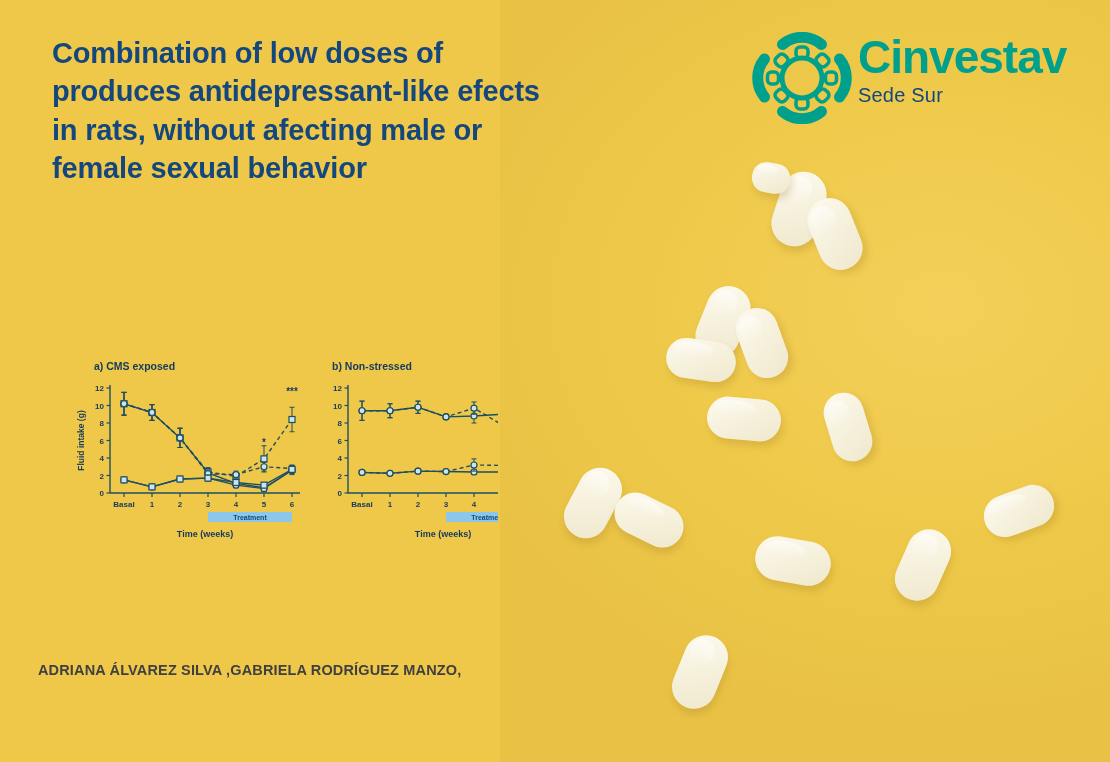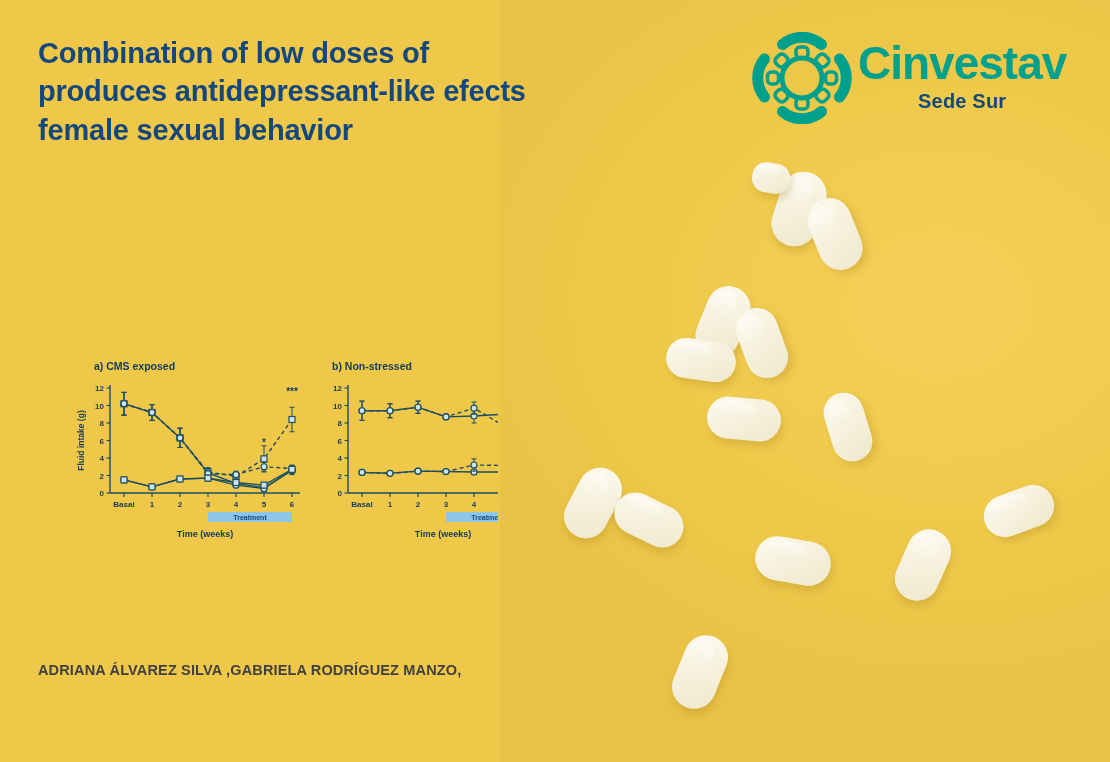--- a/index.html
+++ b/index.html
@@ -28,28 +28,28 @@
     border-radius:50%;
     background:linear-gradient(180deg,rgba(255,255,255,.55),rgba(255,255,255,0));
   }
 
   
   .title{
     position:absolute;left:38px;top:34px;width:640px;
     color:#14477e;font-weight:bold;font-size:29px;line-height:1.32;
     letter-spacing:-.2px;
   }
-  .title div{white-space:nowrap;}
+  .title div{white-space:nowrap;margin-left:14px;}
 
   
   .logo{position:absolute;left:752px;top:32px;display:flex;align-items:flex-start;}
   .logo-mark{width:100px;height:92px;flex:none;}
-  .logo-text{margin-left:6px;margin-top:8px;}
+  .logo-text{margin-left:6px;margin-top:2px;}
   .logo-name{color:#00a08c;font-weight:bold;font-size:46px;line-height:1;letter-spacing:-1px;}
-  .logo-sub{color:#14477e;font-weight:bold;font-size:20px;text-align:center;margin-top:4px;letter-spacing:.2px;}
+  .logo-sub{color:#14477e;font-weight:normal;font-size:20px;text-align:left;margin-top:4px;letter-spacing:.2px;}
 
   
   .authors{
     position:absolute;left:38px;top:660px;width:540px;
     color:#404040;font-weight:bold;font-size:14.5px;line-height:1.5;letter-spacing:.15px;
   }
 
   
   .figure{position:absolute;left:48px;top:348px;width:450px;height:200px;}
   .figure svg{display:block;}
@@ -72,20 +72,21 @@
       <div class="pill" style="left: 483px; top: 490px; width: 72px; height: 42px; border-radius: 21px; transform: rotate(-20deg);"></div>
       <div class="pill" style="left: 255px; top: 539px; width: 76px; height: 44px; border-radius: 22px; transform: rotate(10deg);"></div>
       <div class="pill" style="left: 401px; top: 528px; width: 44px; height: 74px; border-radius: 22px; transform: rotate(24deg);"></div>
       <div class="pill" style="left: 178px; top: 634px; width: 44px; height: 76px; border-radius: 22px; transform: rotate(22deg);"></div>
       <div class="pill" style="left: 252px; top: 163px; width: 38px; height: 30px; border-radius: 14px; transform: rotate(10deg);"></div>
     </div>
 
   <div class="title">
     <div>Combination of low doses of</div>
     <div>produces antidepressant-like efects</div>
+    <div>in rats, without afecting male or</div>
     <div>female sexual behavior</div>
   </div>
 
   <div class="logo">
     <svg class="logo-mark" viewBox="0 0 100 92">
       <g fill="none" stroke="#00a08c" stroke-width="6">
 
         <path d="M30.5 12.5 A 30 30 0 0 1 69.5 12.5" stroke-width="11" stroke-linecap="round"></path>
         <path d="M87.5 27 A 30 30 0 0 1 87.5 65" stroke-width="11" stroke-linecap="round"></path>
         <path d="M69.5 79.5 A 30 30 0 0 1 30.5 79.5" stroke-width="11" stroke-linecap="round"></path>

